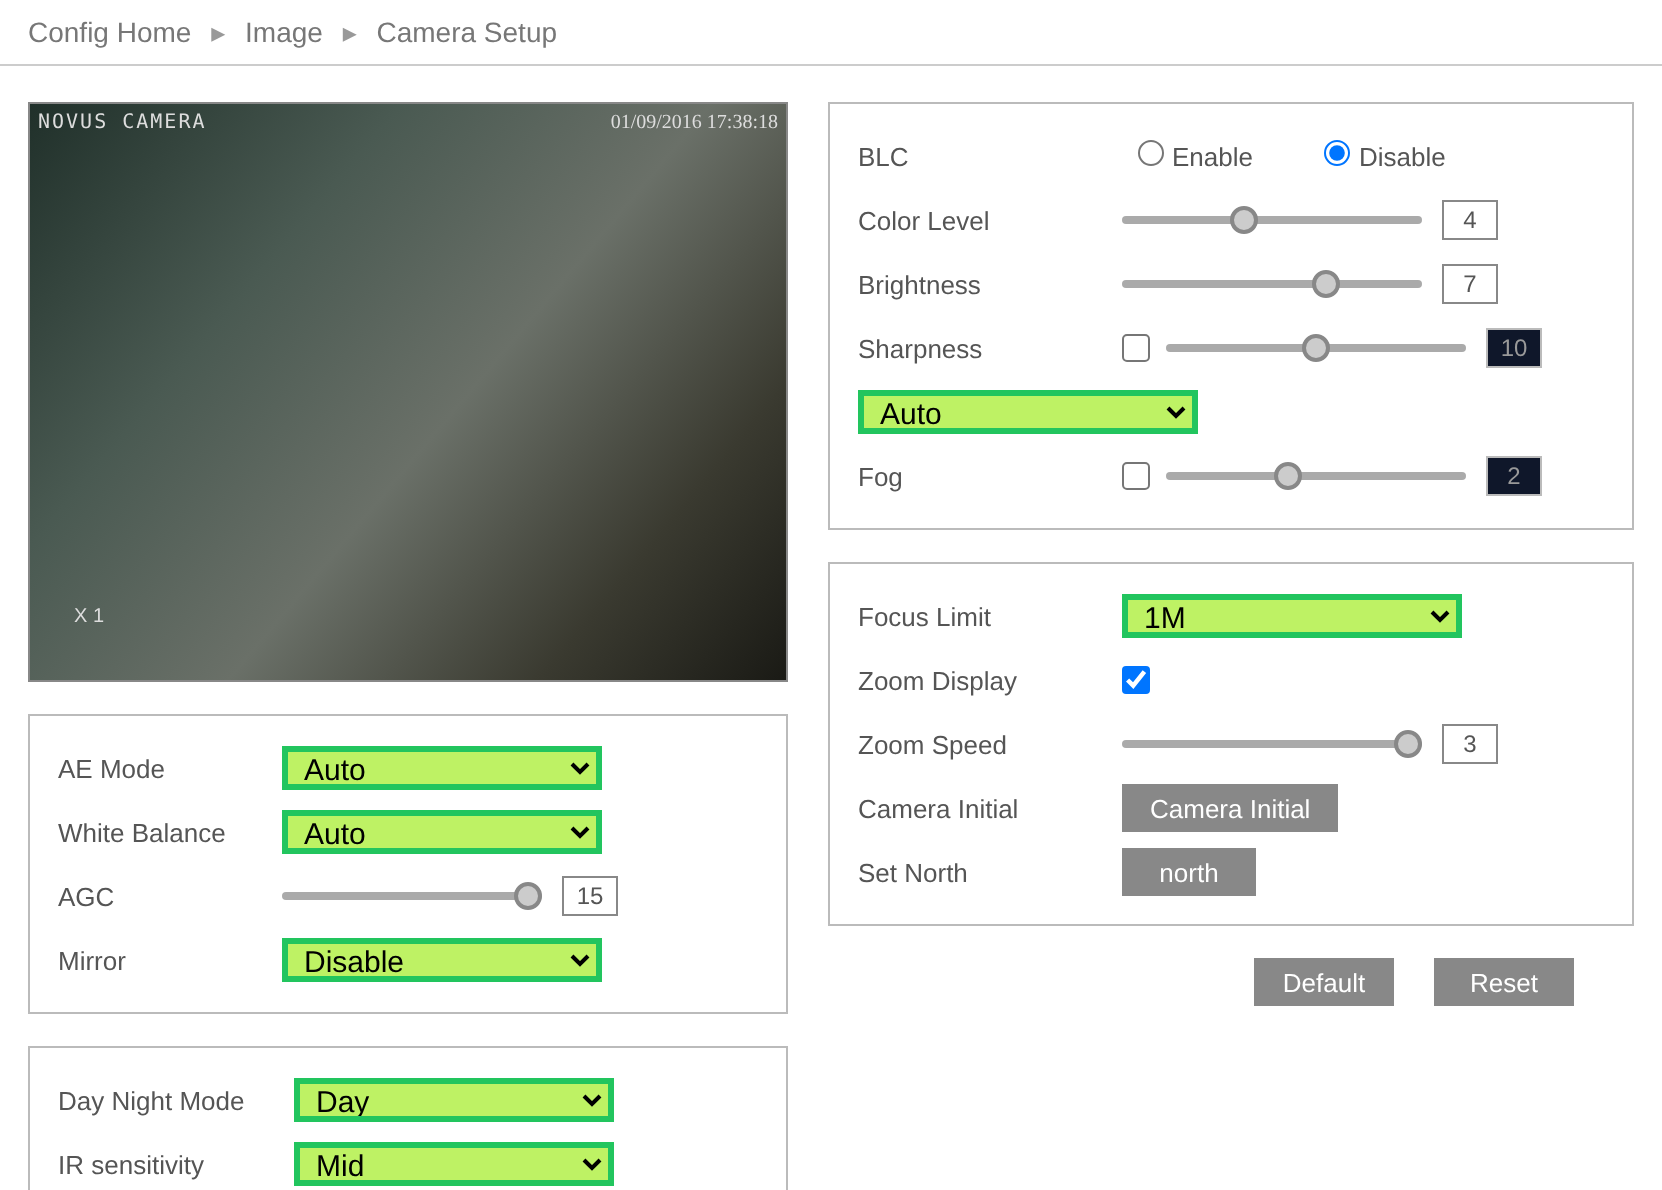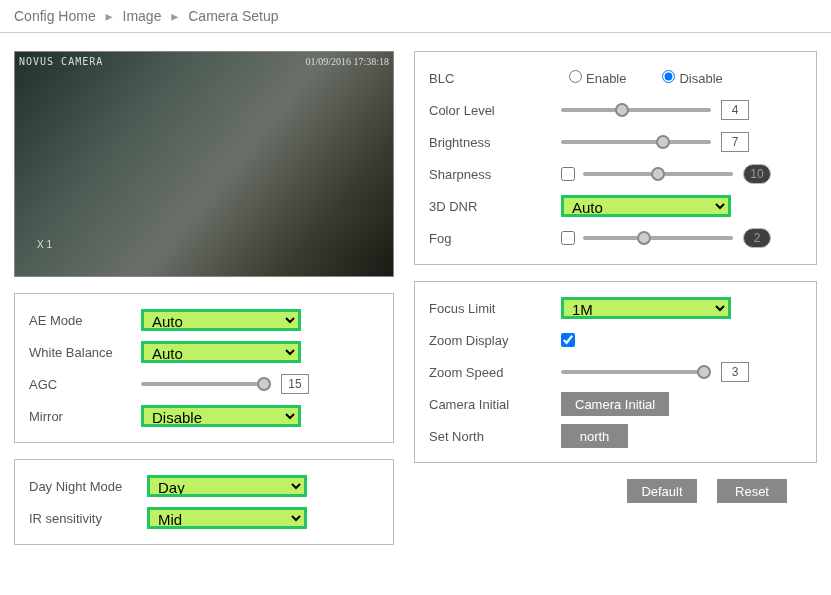--- a/index.html
+++ b/index.html
@@ -4,21 +4,21 @@
 <style>
   * { box-sizing: border-box; margin: 0; padding: 0; font-family: Arial, sans-serif; }
   body { background: #fff; color: #555; font-size: 13px; padding: 0; width: 831px; }
   .breadcrumb { padding: 8px 14px; font-size: 14px; color: #777; border-bottom: 1px solid #ccc; }
   .breadcrumb .sep { margin: 0 6px; color: #999; }
   .main { display: flex; padding: 18px 14px; gap: 20px; }
   .col { flex: 1; display: flex; flex-direction: column; gap: 16px; }
   .col.left { flex: 0 0 380px; }
   .col.right { flex: 1; }
   .video {
-    width: 380px; height: 226px; position: relative;
+    width: 380px; height: 290px; position: relative;
     background: linear-gradient(130deg, #20302a 0%, #4a5a52 30%, #6a7068 55%, #3a3a30 80%, #1a1a15 100%);
     border: 1px solid #888;
   }
   .video .overlay-tl { position:absolute; top:4px; left:4px; color:#ddd; font-size:10px; letter-spacing:1px; font-family: monospace;}
   .video .overlay-tr { position:absolute; top:4px; right:4px; color:#ddd; font-size:10px; font-family: Liberation Serif, serif;}
   .video .overlay-bl { position:absolute; bottom:26px; left:22px; color:#ddd; font-size:10px; font-family:Liberation Sans, sans-serif;}
   .panel { border:1px solid #bbb; padding: 10px 14px; }
   .row { display:flex; align-items:center; min-height:32px; }
   .row label.lbl { flex: 0 0 112px; color:#555; }
   .col.right .row label.lbl { flex: 0 0 132px; }
@@ -33,21 +33,21 @@
     -webkit-appearance:none; appearance:none; height:4px; background:#aaa; border-radius:2px; flex:1; max-width:150px;
   }
   input[type=range]::-webkit-slider-thumb {
     -webkit-appearance:none; width:14px; height:14px; border-radius:50%;
     background:#ccc; border:2px solid #888;
   }
   input[type=range]::-moz-range-thumb {
     width:14px; height:14px; border-radius:50%; background:#ccc; border:2px solid #888;
   }
   .valbox { width:28px; height:20px; border:1px solid #888; text-align:center; font-size:12px; line-height:18px; }
-  .valbox.disabled { background:#404040; color:#999; border-color:#bbb;border-radius:10px;}
+  .valbox.disabled { background:#0f172a; color:#999; border-color:#bbb;}
   input[type=checkbox] { width:14px; height:14px; }
   .btn { background:#888; color:#fff; border:none; height:24px; padding:0 14px; font-size:13px; cursor:pointer; }
   .btn-row { display:flex; gap:20px; justify-content:flex-end; padding-right:30px; }
   .chk-before { margin-right:8px; }
 </style>
 </head>
 <body>
 
 <div class="breadcrumb">
   <span>Config Home</span>
@@ -125,21 +125,20 @@
       </div>
       <div class="row">
         <label class="lbl">Sharpness</label>
         <input type="checkbox" class="chk-before" style="">
         <div class="slider-wrap">
           <input type="range" min="0" max="20" value="10" style="">
           <div class="valbox disabled">10</div>
         </div>
       </div>
       <div class="row">
-        <label class="lbl">3D DNR</label>
         <select class="sel-170"><option>Auto</option></select>
       </div>
       <div class="row">
         <label class="lbl">Fog</label>
         <input type="checkbox" class="chk-before" style="">
         <div class="slider-wrap">
           <input type="range" min="0" max="5" value="2" style="">
           <div class="valbox disabled">2</div>
         </div>
       </div>

